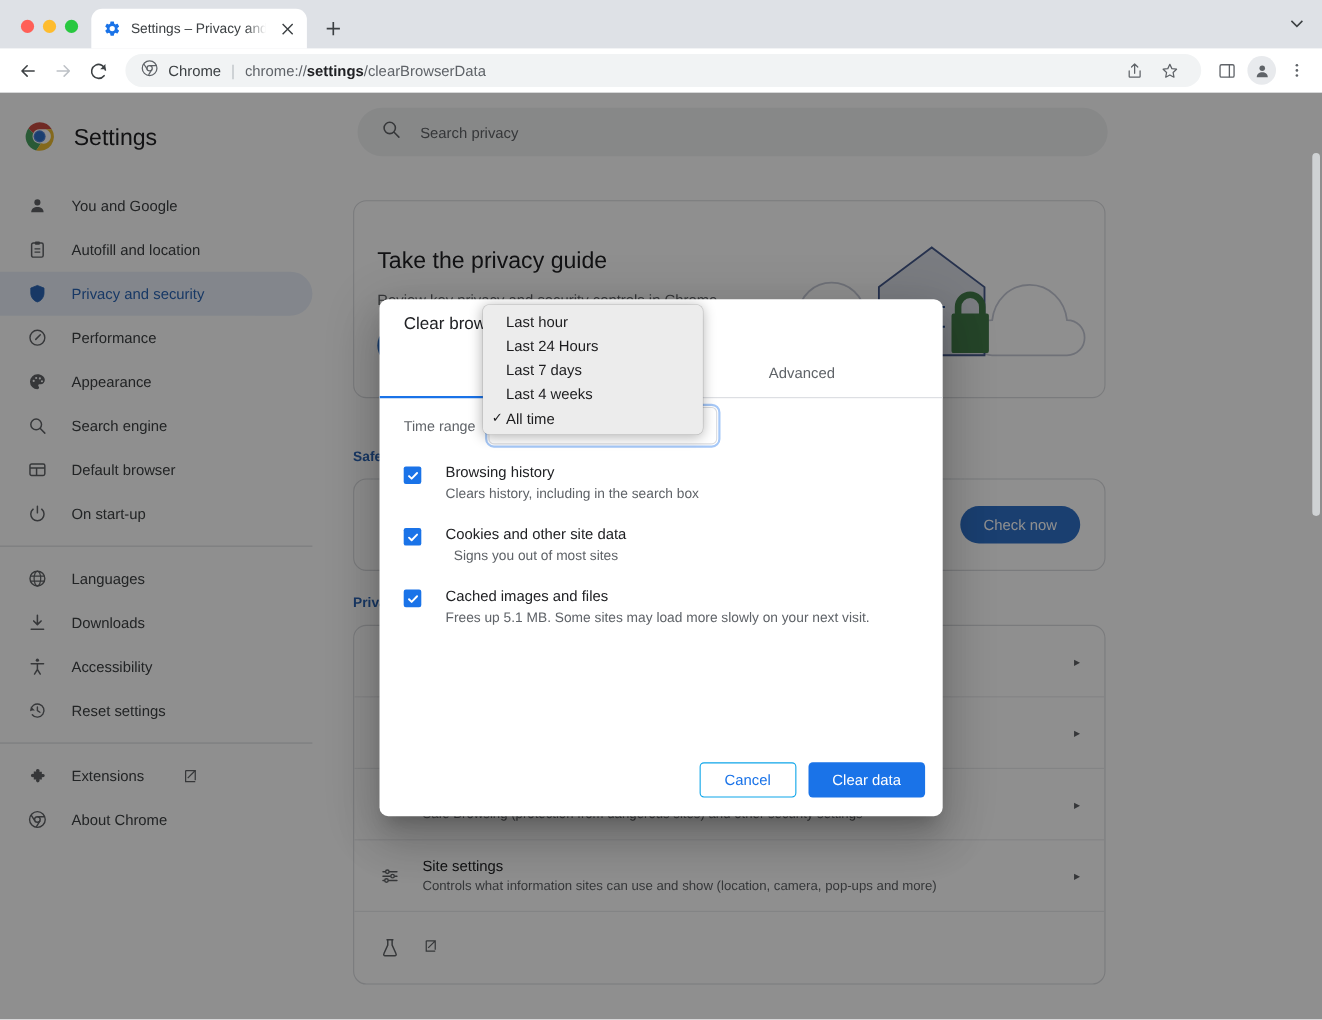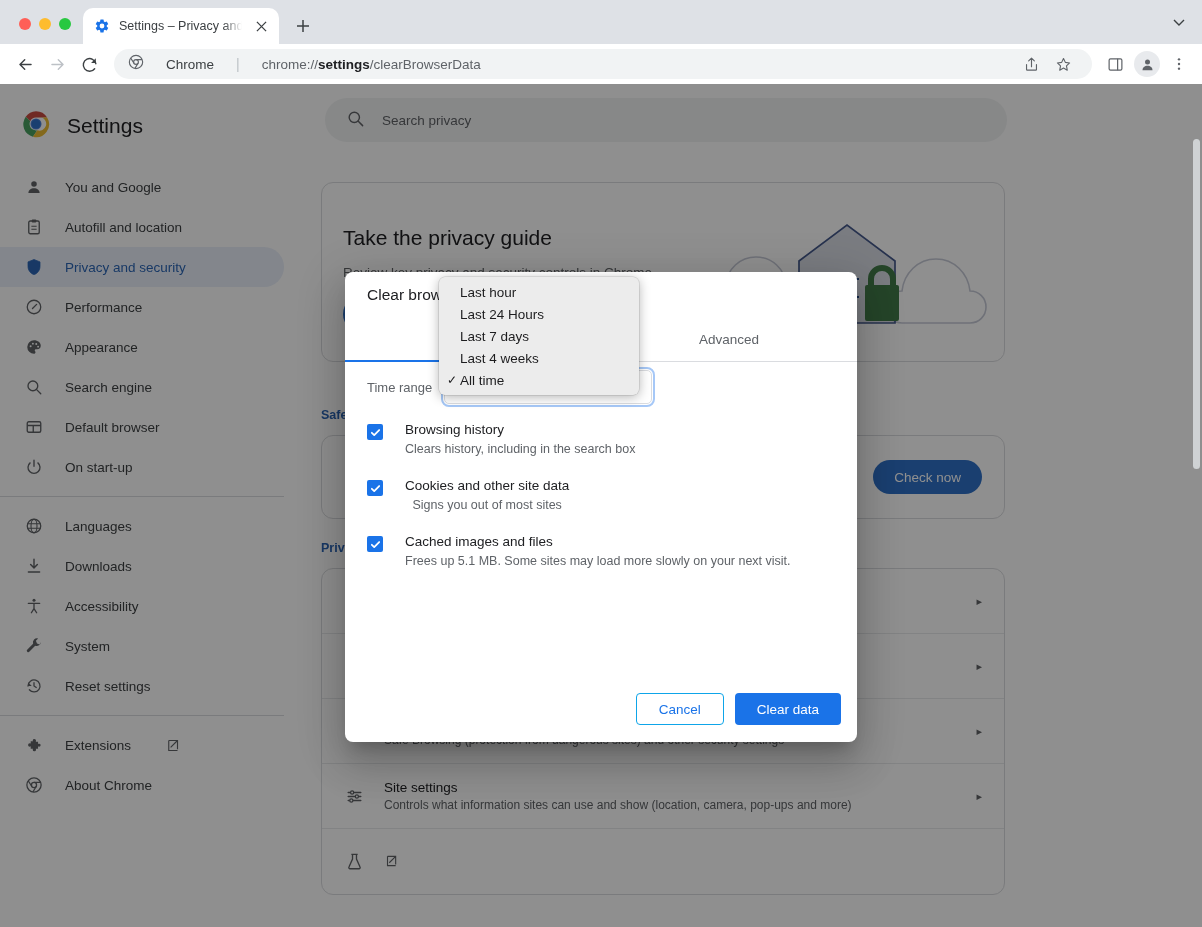--- a/index.html
+++ b/index.html
@@ -76,21 +76,21 @@
     flex: 0 0 30px;
   }
   .omnibox {
     flex: 1;
     height: 30px;
     background: #f1f3f4;
     border-radius: 16px;
     display: flex; align-items: center;
     padding: 0 14px 0 14px;
     margin: 0 6px 0 8px;
-    gap: 22px;
+    gap: 9px;
     min-width: 0;
   }
   .omni-label { font-size: 13.5px; color: #3c4043; white-space: nowrap; }
   .omni-sep { color: #bdc1c6; font-size: 14px; font-weight: 300; }
   .omni-url {
     font-size: 13.5px; color: #5f6368;
     white-space: nowrap; overflow: hidden;
   }
   .omni-url b { color: #202124; font-weight: 600; }
   .omni-actions { display: flex; align-items: center; gap: 2px; margin-left: auto; padding-left: 8px; }
@@ -526,28 +526,20 @@
             <span>Downloads</span>
           </div>
           <div class="nav-item">
             <span class="nav-ic">
                 <svg width="18" height="18" viewBox="0 0 24 24">
                   <circle cx="12" cy="4.2" r="2" fill="#5f6368"></circle>
                   <path fill="none" stroke="#5f6368" stroke-width="1.8" stroke-linecap="round" d="M4.5 8.5h15M12 8.5v7M12 15.5l-3.5 5.5M12 15.5l3.5 5.5"></path>
                 </svg>
               </span>
             <span>Accessibility</span>
-          </div>
-          <div class="nav-item">
-            <span class="nav-ic">
-                <svg width="18" height="18" viewBox="0 0 24 24">
-                  <path fill="#5f6368" d="M21 6.5a5.5 5.5 0 01-7.4 5.2L6 19.3a2 2 0 11-2.8-2.8l7.6-7.6A5.5 5.5 0 0117.5 2l-3 3 1.5 3.5L19.5 10z"></path>
-                </svg>
-              </span>
-            <span>System</span>
           </div>
           <div class="nav-item">
             <span class="nav-ic">
                 <svg width="18" height="18" viewBox="0 0 24 24">
                   <path fill="none" stroke="#5f6368" stroke-width="1.7" stroke-linecap="round" d="M4 12a8 8 0 111.8 5M12 7.5V12l3 2"></path>
                   <path fill="#5f6368" d="M4 7v5h5z"></path>
                 </svg>
               </span>
             <span>Reset settings</span>
           </div>

